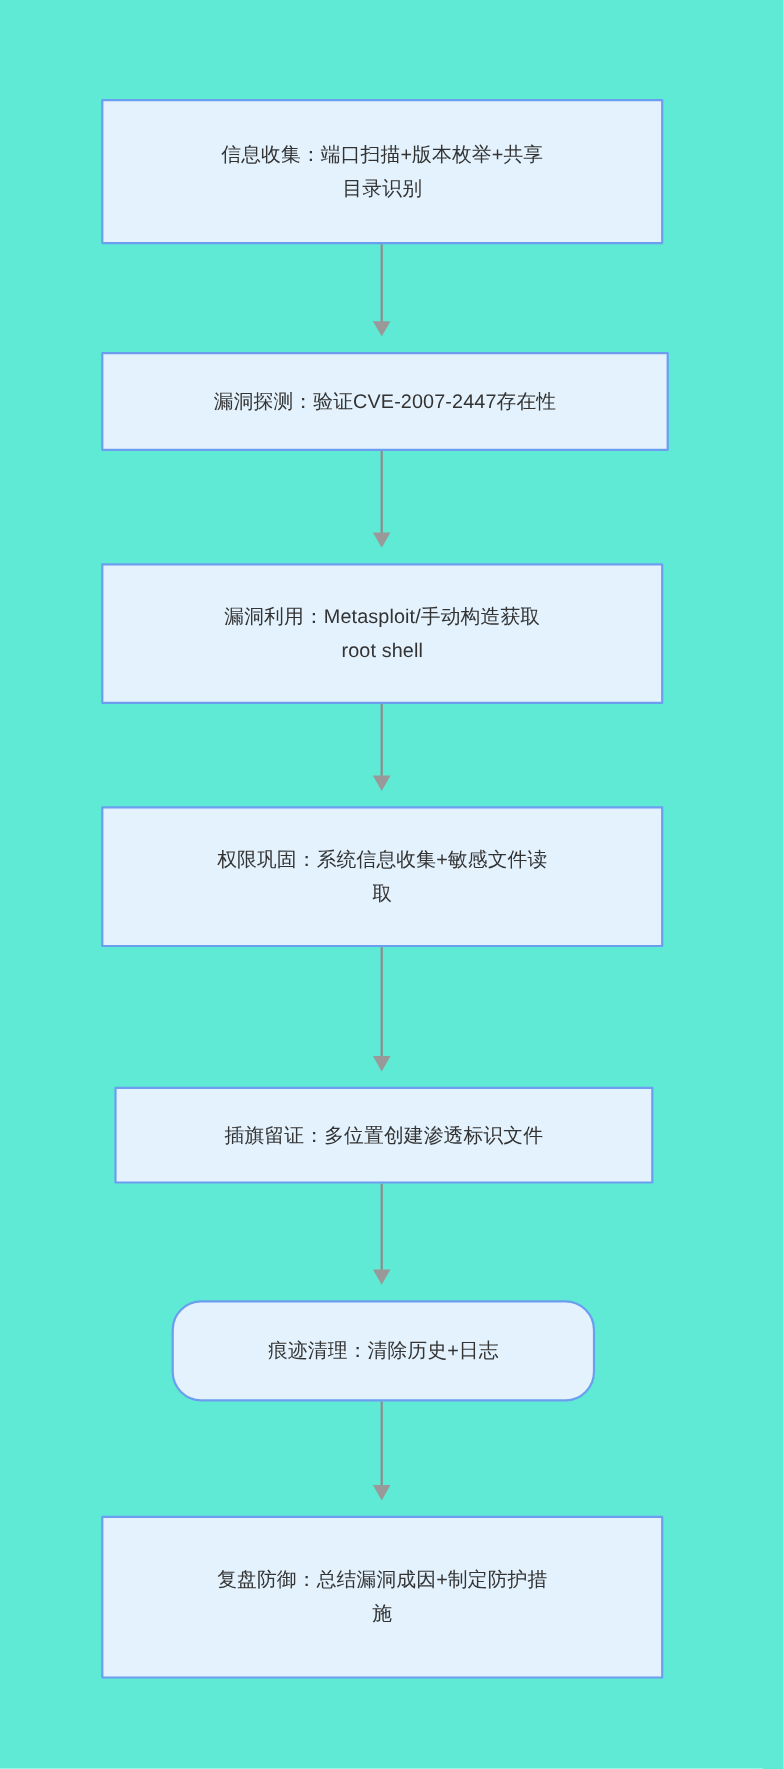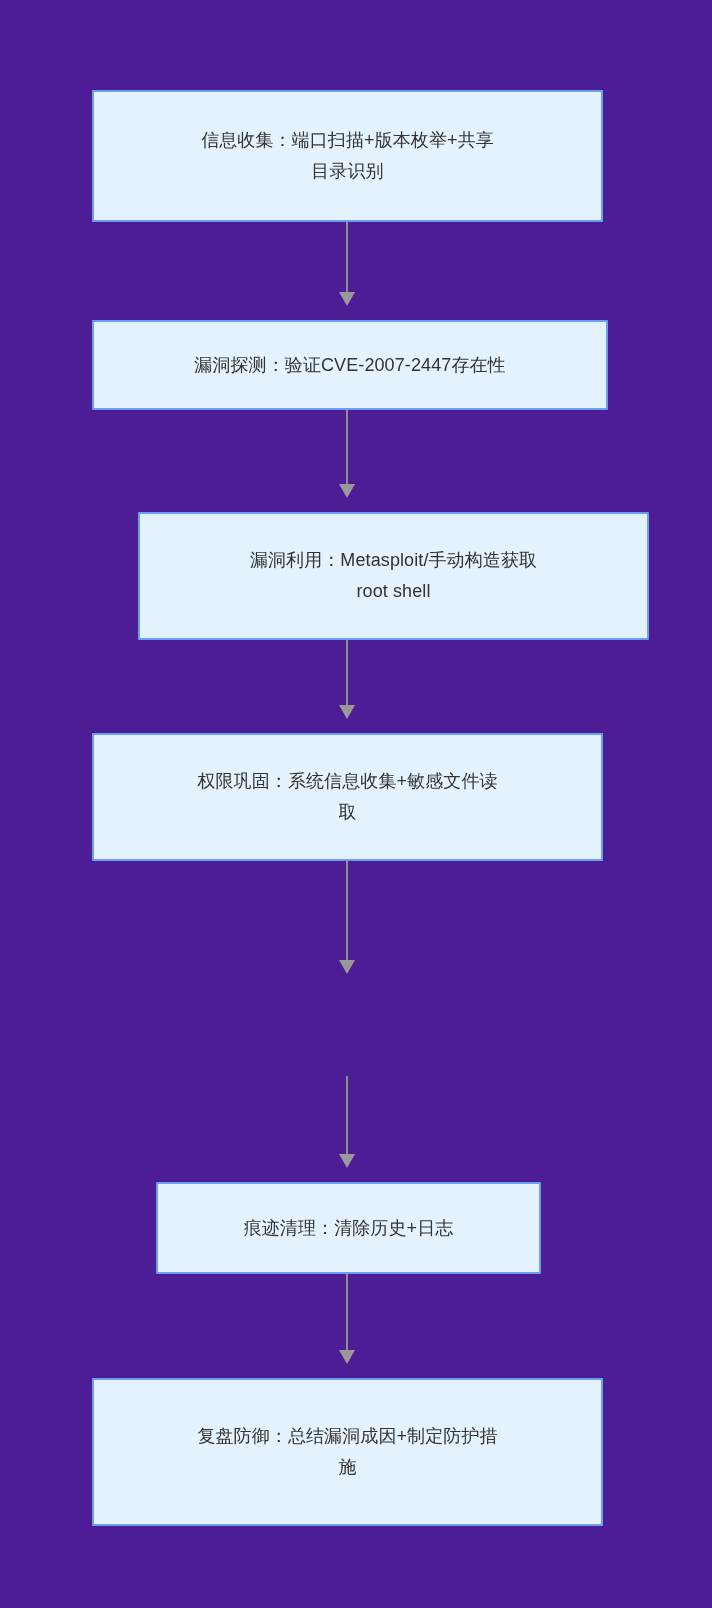--- a/index.html
+++ b/index.html
@@ -8,21 +8,21 @@
     padding: 0;
     background: #ffffff;
   }
   body {
     font-family: "Liberation Sans", "DejaVu Sans", sans-serif;
   }
   #canvas {
     position: relative;
     width: 712px;
     height: 1608px;
-    background: #4c1d95;
+    background: #5eead4;
     overflow: hidden;
   }
   .flow-node {
     position: absolute;
     box-sizing: border-box;
     background: #e3f2fd;
     border: 2px solid #6c9ef0;
     border-radius: 1px;
     display: flex;
     align-items: center;
@@ -86,28 +86,31 @@
       <div class="edge-line" style="height: 77px;"></div>
       <div class="edge-head" style="left: -7px; top: 76px;"></div>
     </div>
     <div class="flow-node" style="left: 92px; top: 90px; width: 511px; height: 132px;">
       <div class="node-label">信息收集：端口扫描+版本枚举+共享
 目录识别</div>
     </div>
     <div class="flow-node" style="left: 92px; top: 320px; width: 516px; height: 90px;">
       <div class="node-label">漏洞探测：验证CVE-2007-2447存在性</div>
     </div>
-    <div class="flow-node" style="left: 92px; top: 512px; width: 511px; height: 128px; margin-left: 46px;">
+    <div class="flow-node" style="left: 92px; top: 512px; width: 511px; height: 128px;">
       <div class="node-label">漏洞利用：Metasploit/手动构造获取
 root shell</div>
     </div>
     <div class="flow-node" style="left: 92px; top: 733px; width: 511px; height: 128px; text-align: center;">
       <div class="node-label">权限巩固：系统信息收集+敏感文件读
 取</div>
     </div>
-    <div class="flow-node" style="left: 156px; top: 1182px; width: 385px; height: 92px;">
+    <div class="flow-node" style="left: 104px; top: 988px; width: 490px; height: 88px;">
+      <div class="node-label">插旗留证：多位置创建渗透标识文件</div>
+    </div>
+    <div class="flow-node" style="left: 156px; top: 1182px; width: 385px; height: 92px; border-radius: 27px;">
       <div class="node-label">痕迹清理：清除历史+日志</div>
     </div>
     <div class="flow-node" style="left: 92px; top: 1378px; width: 511px; height: 148px;">
       <div class="node-label">复盘防御：总结漏洞成因+制定防护措
 施</div>
     </div>
   </div>
 
 </body></html>

